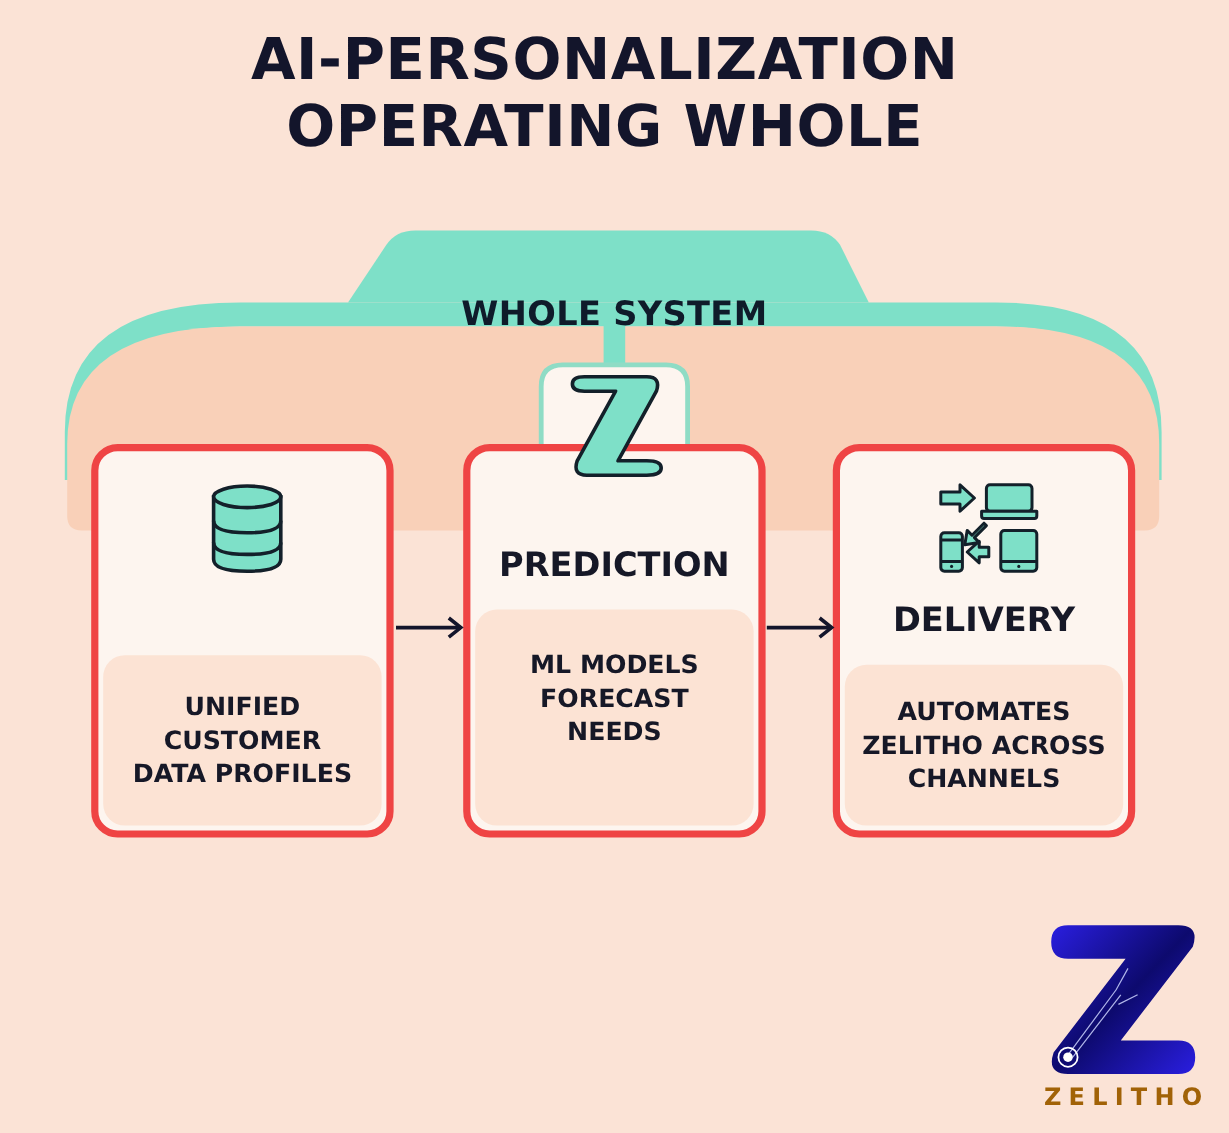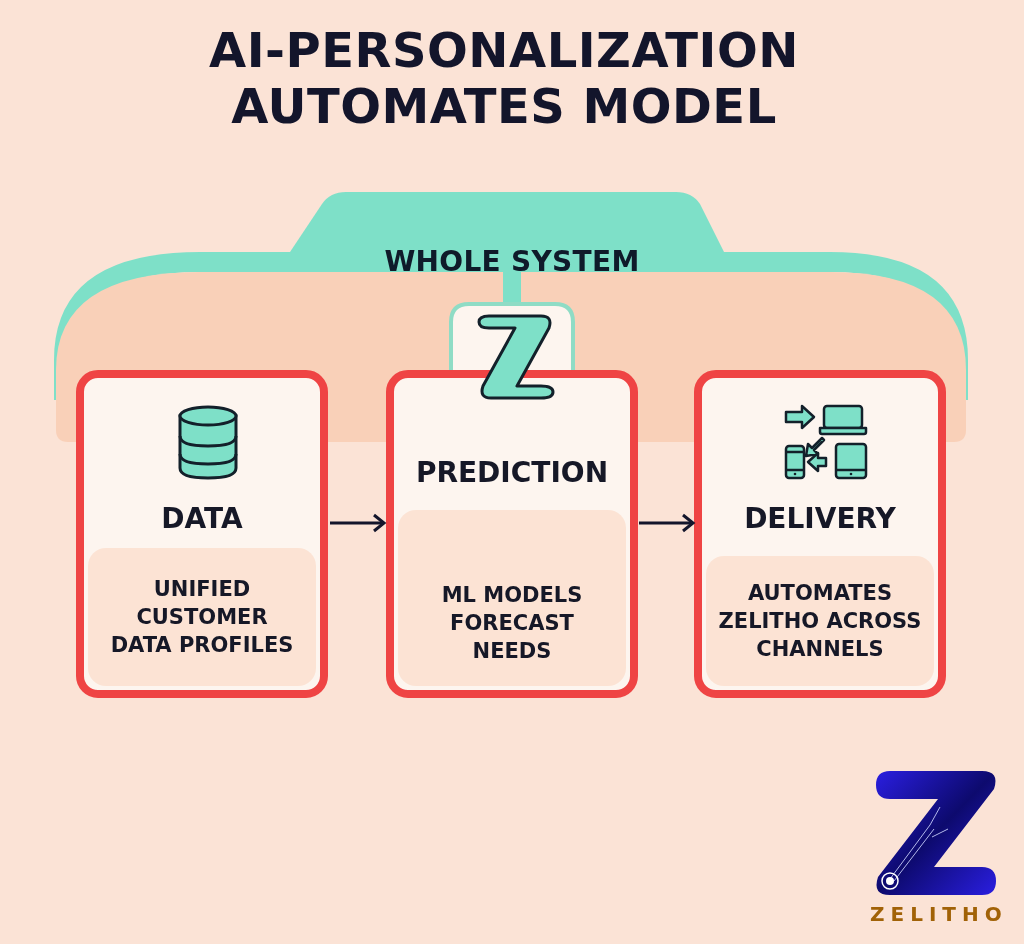--- a/index.html
+++ b/index.html
@@ -14,21 +14,21 @@
       text-align: center; font-weight: 900; font-size: 48px; line-height: 56px;
       letter-spacing: 0.5px; color: #13152b;
     }
     .title div { display: block; }
     svg.bracket { position: absolute; left: 0; top: 0; }
     .ws-label {
       position: absolute; left: 340px; top: 212px; width: 344px; text-align: center;
       font-weight: 700; font-size: 28px; color: #0f1b2a; letter-spacing: 0.3px; margin-top: 33px;
     }
     .card {
-      position: absolute; background: #fdf5ef; border: 8px solid #ef4444;
+      position: absolute; background: #fdf5ef; border: 6px solid #ef4444;
       border-radius: 22px; box-sizing: border-box;
     }
     .card .head {
       position: absolute; left: 0; width: 100%; text-align: center;
       font-weight: 700; font-size: 28px; color: #161827;
     }
     .card .sub {
       position: absolute; left: 4px; right: 4px; bottom: 4px;
       background: #fce3d4; border-radius: 18px;
       display: flex; align-items: center; justify-content: center; text-align: center;
@@ -43,21 +43,21 @@
     .brand-text {
       position: absolute; left: 870px; top: 902px; width: 134px; text-align: center;
       font-weight: 700; font-size: 20px; letter-spacing: 6px; color: #a16207;
     }
   </style>
 </head>
 <body>
 
 <div class="title">
   <div>AI-PERSONALIZATION</div>
-  <div>AUTOMATES MODEL</div>
+  <div>OPERATING WHOLE</div>
 </div>
 
 <svg class="bracket" width="1024" height="944">
 
   <path d="M 290 252 L 322 204 Q 330 192 346 192 L 676 192 Q 692 192 700 204 L 724 252 Z" fill="#7ee0c8"></path>
   <path d="M 54 400 L 54 360 Q 54 252 200 252 L 830 252 Q 968 252 968 360 L 968 400 L 954 400 L 954 360 Q 954 272 830 272 L 200 272 Q 70 272 70 360 L 70 400 Z" fill="#7ee0c8"></path>
 
   <path d="M 56 430 L 56 370 Q 56 272 200 272 L 830 272 Q 966 272 966 370 L 966 430 Q 966 442 954 442 L 68 442 Q 56 442 56 430 Z" fill="#f9d0b8"></path>
 
   <rect x="503" y="268" width="18" height="40" fill="#7ee0c8"></rect>
@@ -66,41 +66,40 @@
 
 <div class="card" style="left:76px; top:370px; width:252px; height:328px;">
   <svg class="icon" width="64" height="78" style="left:92px; top:26px;" viewBox="0 0 64 78">
     <g stroke="#13202a" stroke-width="3" fill="#7ee0c8">
       <path d="M 4 12 L 4 64 Q 4 74 32 74 Q 60 74 60 64 L 60 12 Z"></path>
       <ellipse cx="32" cy="12" rx="28" ry="9"></ellipse>
       <path d="M 4 32 Q 4 42 32 42 Q 60 42 60 32" fill="none"></path>
       <path d="M 4 50 Q 4 60 32 60 Q 60 60 60 50" fill="none"></path>
     </g>
   </svg>
-  <div class="head" style="top:124px;">DATA</div>
   <div class="sub" style="top:170px;">
     <div>
       <span>UNIFIED</span>
       <span>CUSTOMER</span>
       <span>DATA PROFILES</span>
     </div>
   </div>
 </div>
 
 <svg class="bracket" width="1024" height="944" style="pointer-events:none;">
   <path d="M 451 372 L 451 322 Q 451 304 469 304 L 555 304 Q 573 304 573 322 L 573 372 Z" fill="#fdf5ef" stroke="#8fdcc5" stroke-width="4"></path>
 </svg>
 <div class="card" style="left:386px; top:370px; width:252px; height:328px;">
   <svg class="icon" width="78" height="88" style="left:83px; top:-66px;" viewBox="0 0 78 88">
     <g stroke="#13202a" stroke-width="3" fill="#7ee0c8" stroke-linejoin="round">
       <path d="M 12 4 L 64 4 Q 76 4 72 16 L 40 74 L 64 74 Q 76 74 76 80 Q 76 86 64 86 L 14 86 Q 2 86 6 74 L 38 16 L 12 16 Q 2 16 2 10 Q 2 4 12 4 Z"></path>
     </g>
   </svg>
   <div class="head" style="top:78px;">PREDICTION</div>
-  <div class="sub" style="top:132px; align-items:flex-start; padding-top:71px;">
+  <div class="sub" style="top:132px; align-items:flex-start; padding-top:32px;">
     <div>
       <span>ML MODELS</span>
       <span>FORECAST</span>
       <span>NEEDS</span>
     </div>
   </div>
 </div>
 
 <div class="card" style="left:694px; top:370px; width:252px; height:328px;padding-left:37px;">
   <svg class="icon" width="86" height="76" style="left:82px; top:26px;" viewBox="0 0 86 76">

